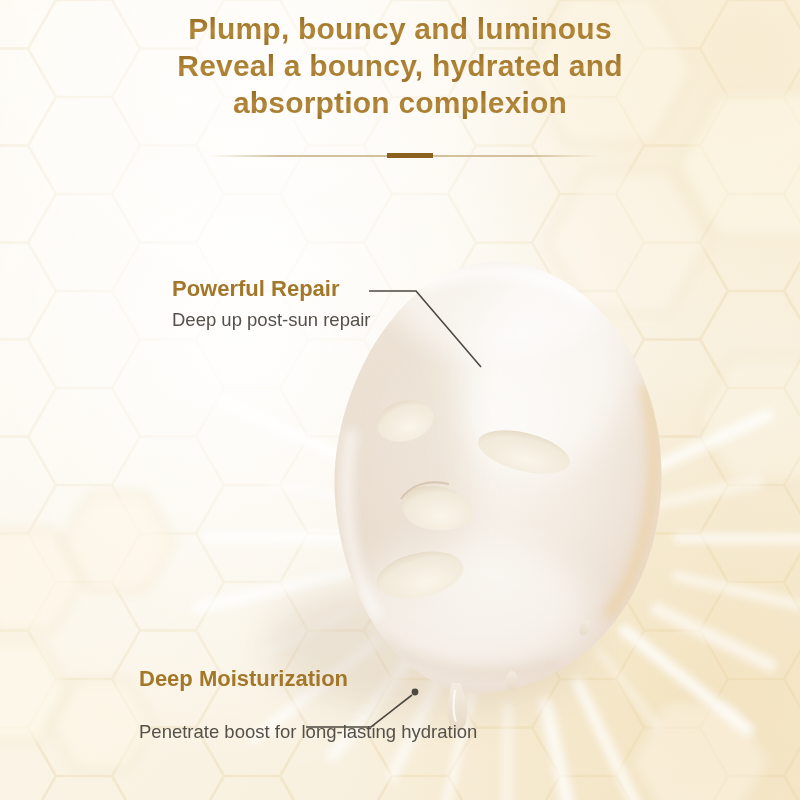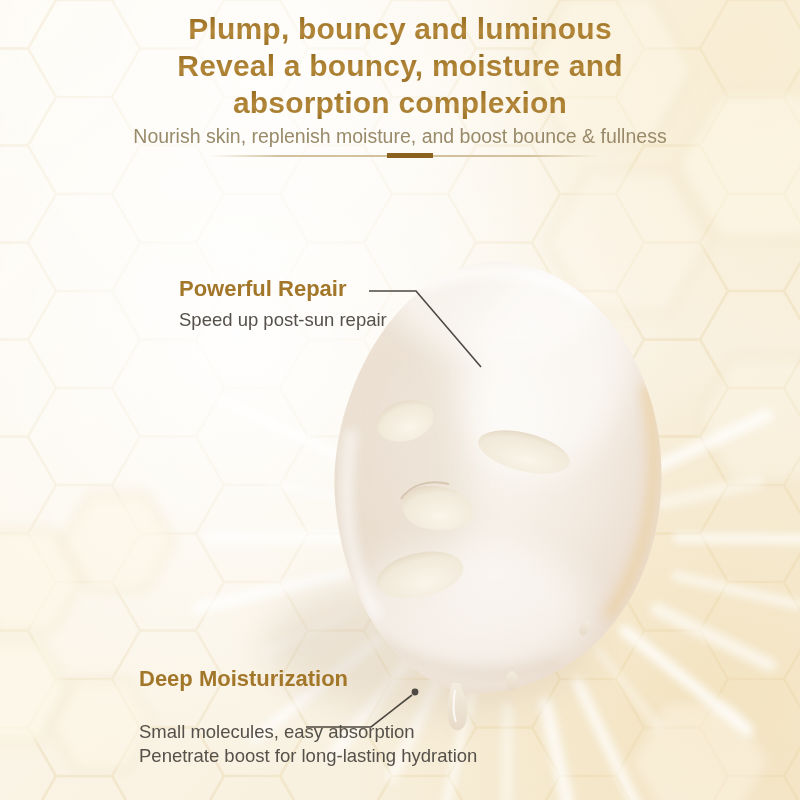--- a/index.html
+++ b/index.html
@@ -30,21 +30,21 @@
       -webkit-background-clip:text;background-clip:text;color:transparent;
     }
   }
   .subtitle{margin-top:3px;font-size:19.5px;line-height:24px;color:var(--subtitle-taupe);}
 
   .divider{position:absolute;top:155px;left:210px;width:390px;height:2px;z-index:3;
     background:linear-gradient(90deg,rgba(210,193,156,0) 0%,var(--divider-line) 18%,var(--divider-line) 82%,rgba(210,193,156,0) 100%);}
   .divider-accent{position:absolute;top:-2px;left:177px;width:46px;height:5px;background:var(--divider-accent);}
 
   .callout{position:absolute;z-index:4;}
-  .callout-top{left:179px;top:276px;}
+  .callout-top{left:172px;top:276px;}
   .callout-bottom{left:139px;top:666px;}
   .callout-heading{font-size:22px;font-weight:700;line-height:26px;color:var(--heading-gold);}
   .callout-body{margin-top:6px;}
   .callout-bottom .callout-body{margin-top:28px;}
   .callout-text{font-size:18.5px;line-height:23.5px;color:var(--body-gray);}
 </style>
 </head>
 <body>
 
 <div class="stage">
@@ -184,37 +184,35 @@
 
     <g stroke="#4d4842" fill="none" stroke-width="1.6">
       <polyline points="369,291 416,291 481,367"></polyline>
       <polyline points="306,727 371,727 412,695"></polyline>
       <circle cx="415" cy="692" r="3.4" fill="#4d4842" stroke="none"></circle>
     </g>
   </svg>
 
   <header class="hero">
     <div class="headline-line">Plump, bouncy and luminous</div>
-    <div class="headline-line">Reveal a bouncy, moisture and</div>
+    <div class="headline-line">Reveal a bouncy, hydrated and</div>
     <div class="headline-line">absorption complexion</div>
-    <p class="subtitle">Nourish skin, replenish moisture, and boost bounce &amp; fullness</p>
   </header>
 
   <div class="divider">
     <div class="divider-accent"></div>
   </div>
 
   <div class="callout callout-top">
     <div class="callout-heading">Powerful Repair</div>
     <div class="callout-body">
-      <div class="callout-text">Speed up post-sun repair</div>
+      <div class="callout-text">Deep up post-sun repair</div>
     </div>
   </div>
 
   <div class="callout callout-bottom">
     <div class="callout-heading">Deep Moisturization</div>
     <div class="callout-body">
-      <div class="callout-text">Small molecules, easy absorption</div>
       <div class="callout-text">Penetrate boost for long-lasting hydration</div>
     </div>
   </div>
 
 </div>
 
 </body></html>

